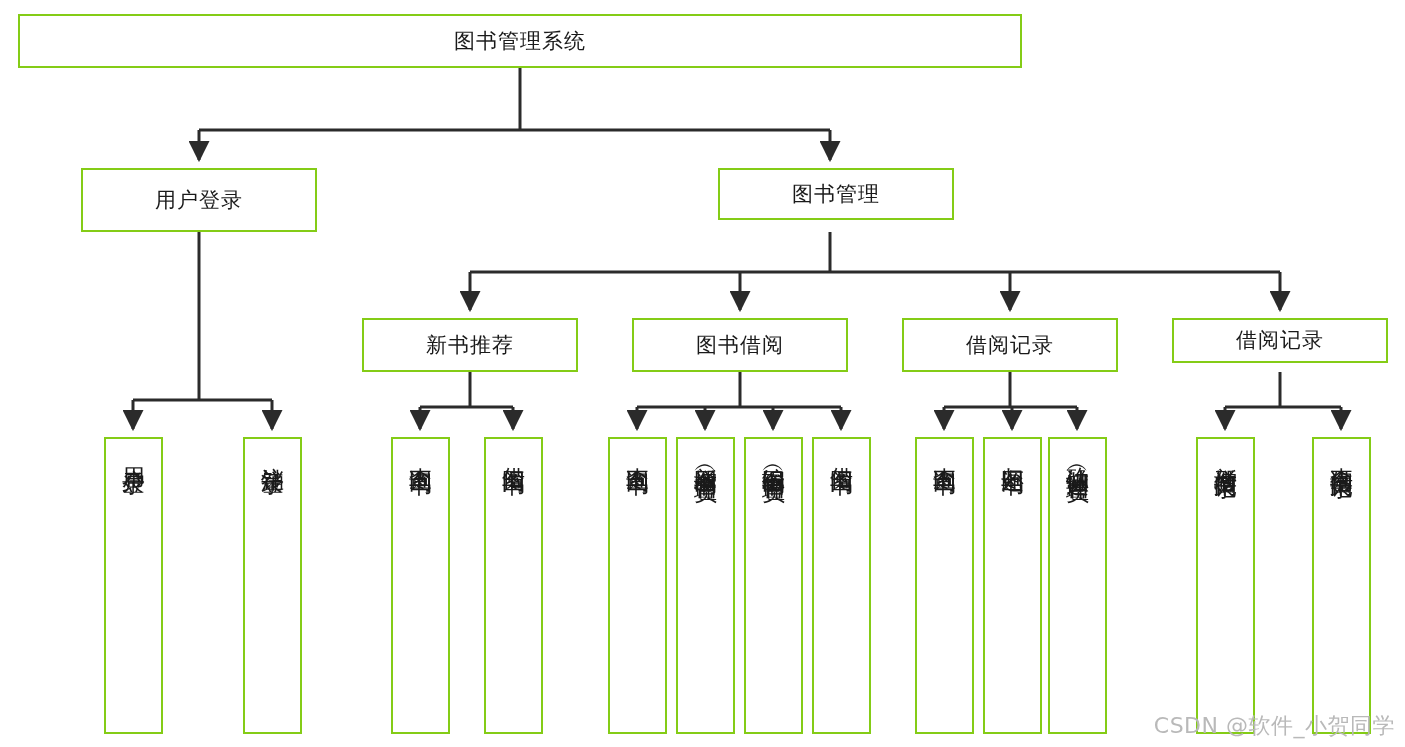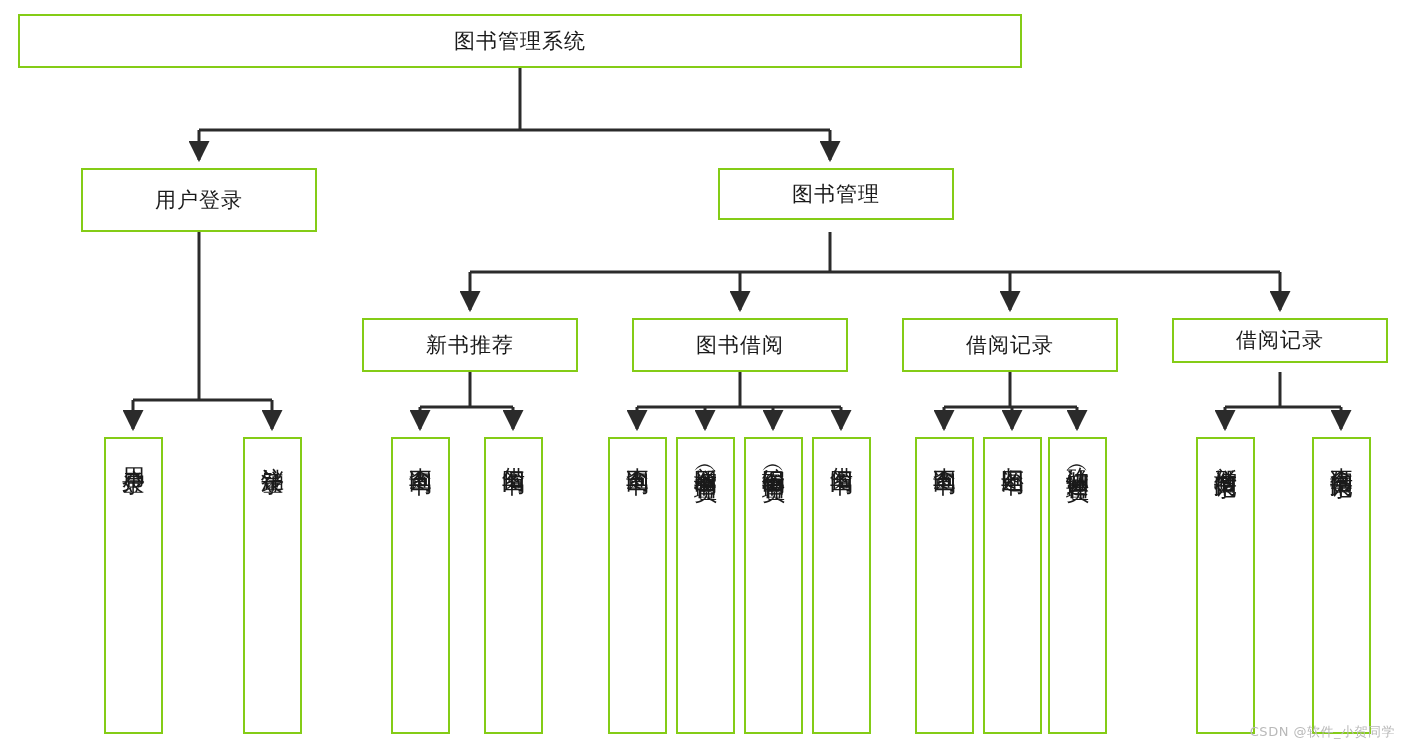--- a/index.html
+++ b/index.html
@@ -58,21 +58,21 @@
     text-orientation: upright;
     font-size: 23px;
     line-height: 1.0;
     letter-spacing: 2px;
     white-space: nowrap;
   }
   .watermark {
     position: absolute;
     right: 10px;
     bottom: 6px;
-    font-size: 13px;
+    font-size: 22px;
     color: #b9b9b9;
     letter-spacing: 0.5px;
     white-space: nowrap;
     user-select: none;
   }
 </style>
 </head>
 <body>
 
 <div id="diagram-root">

